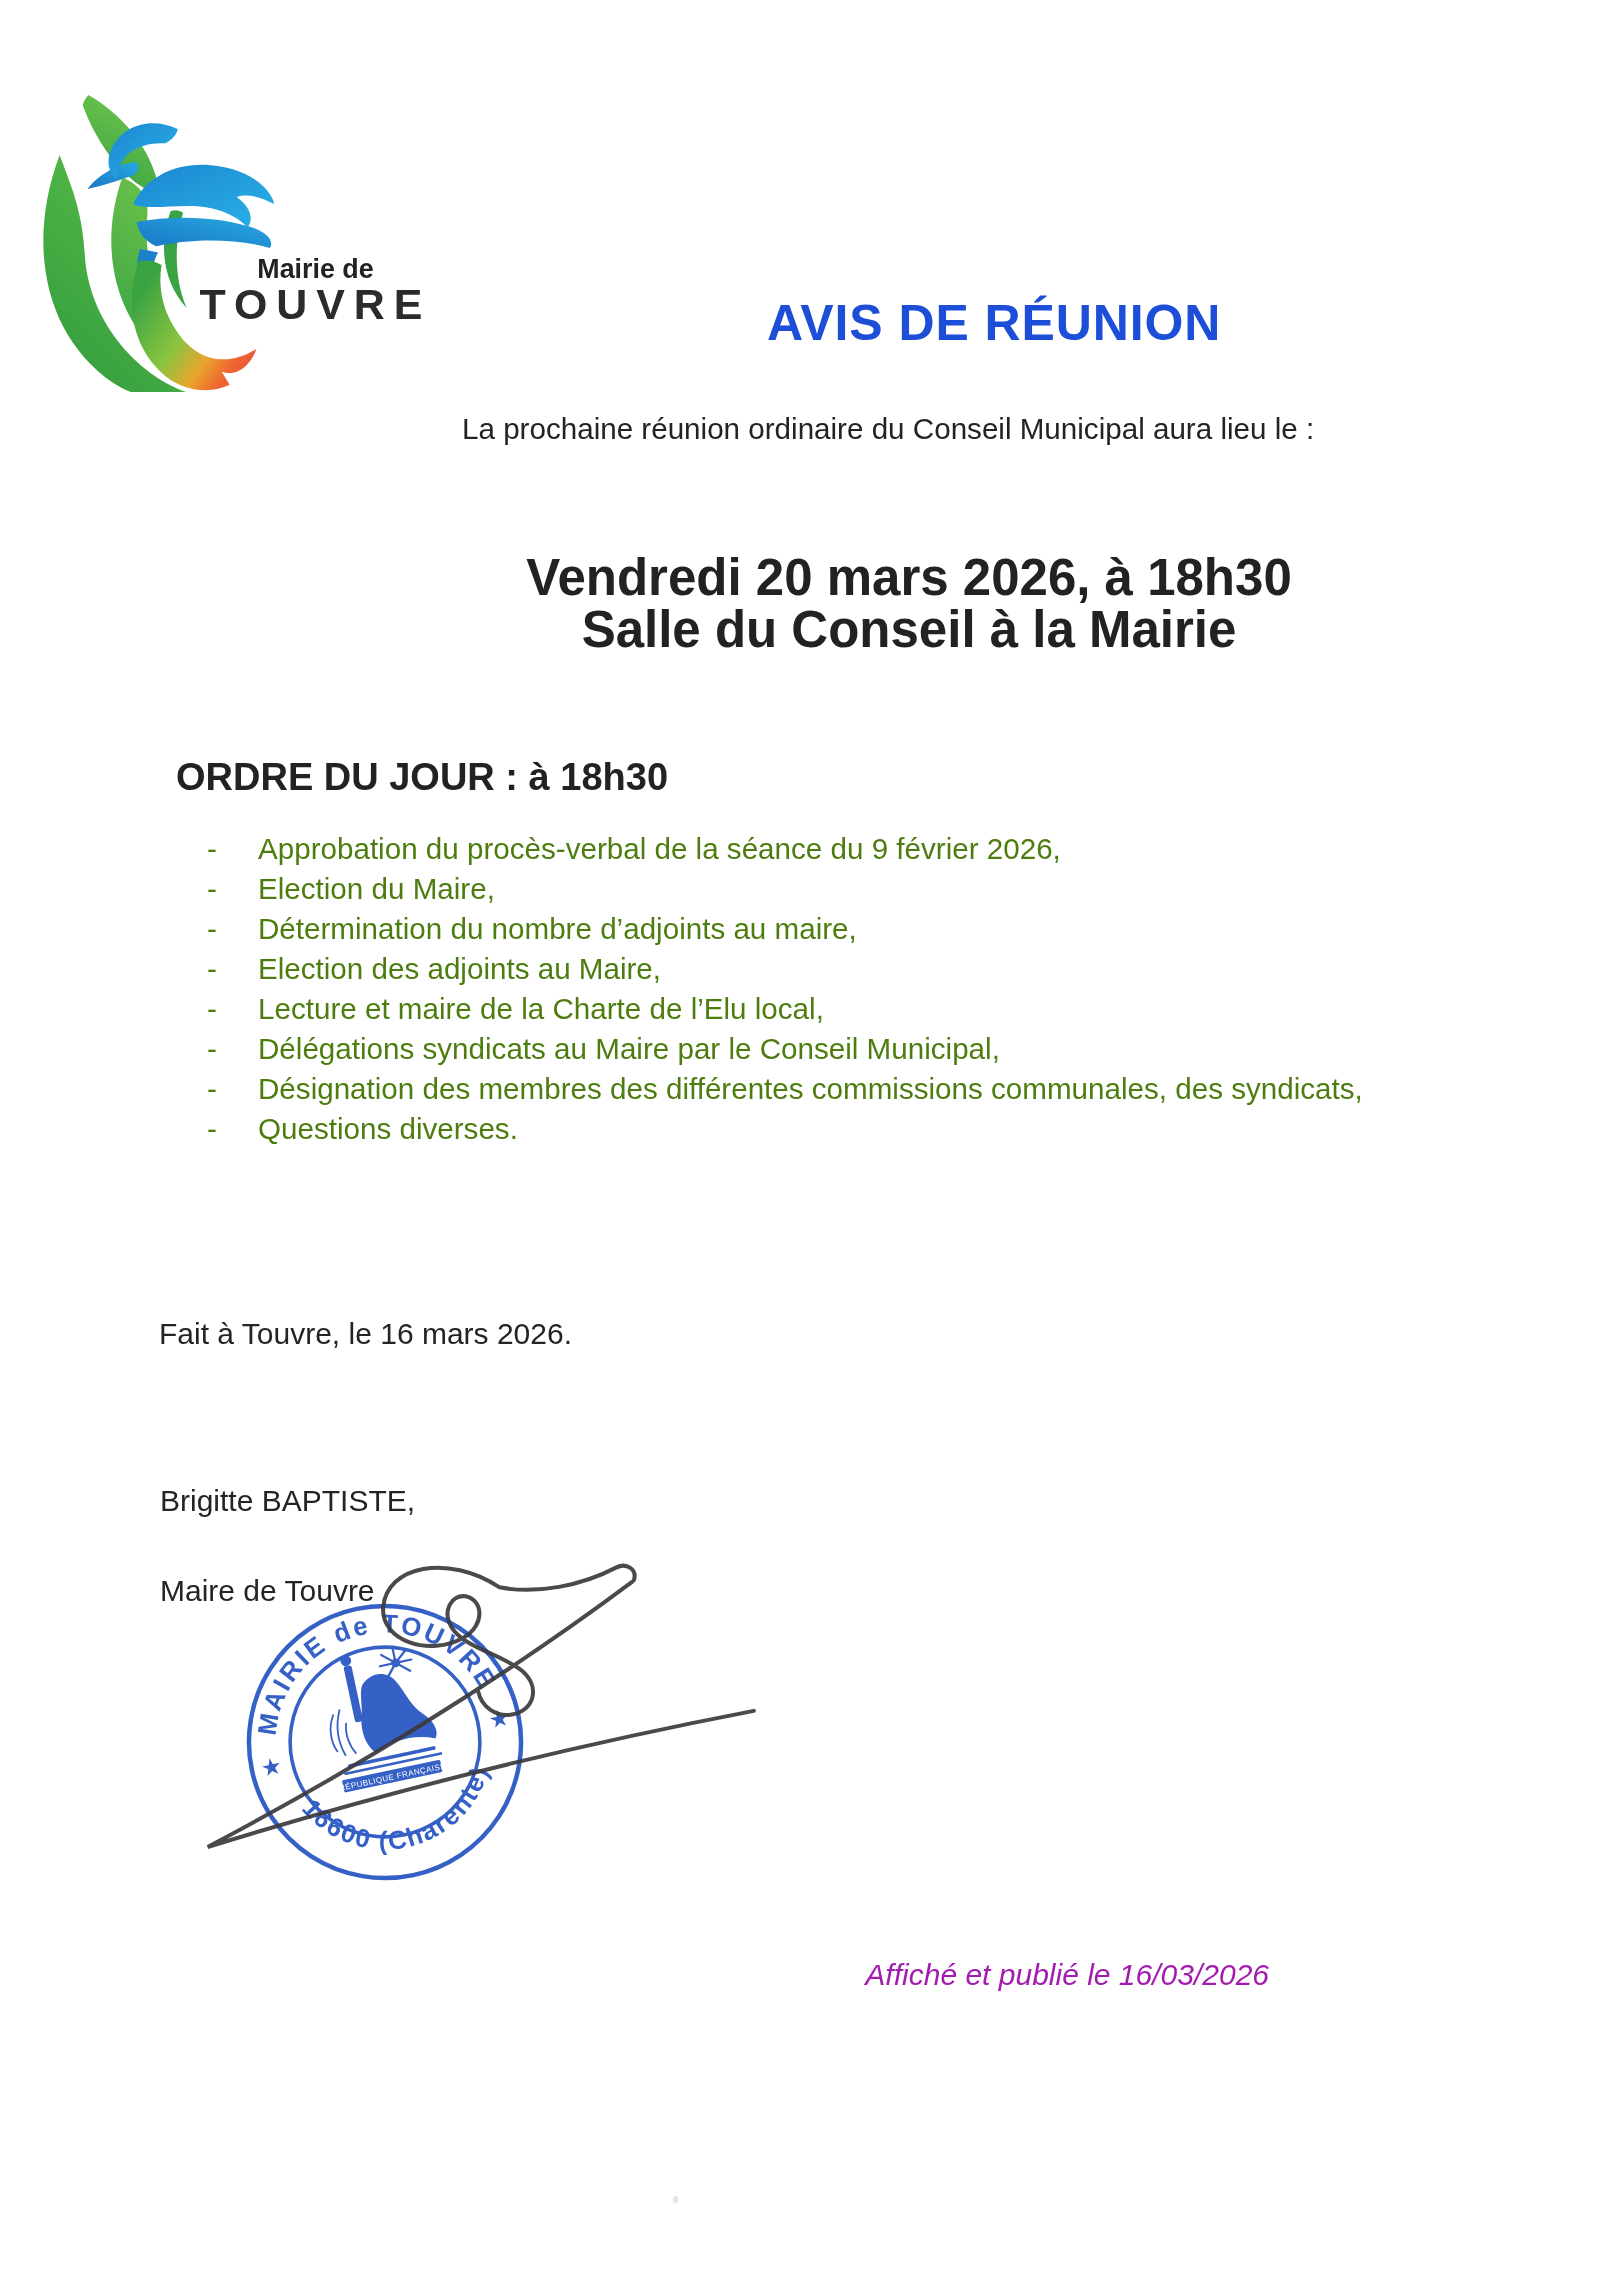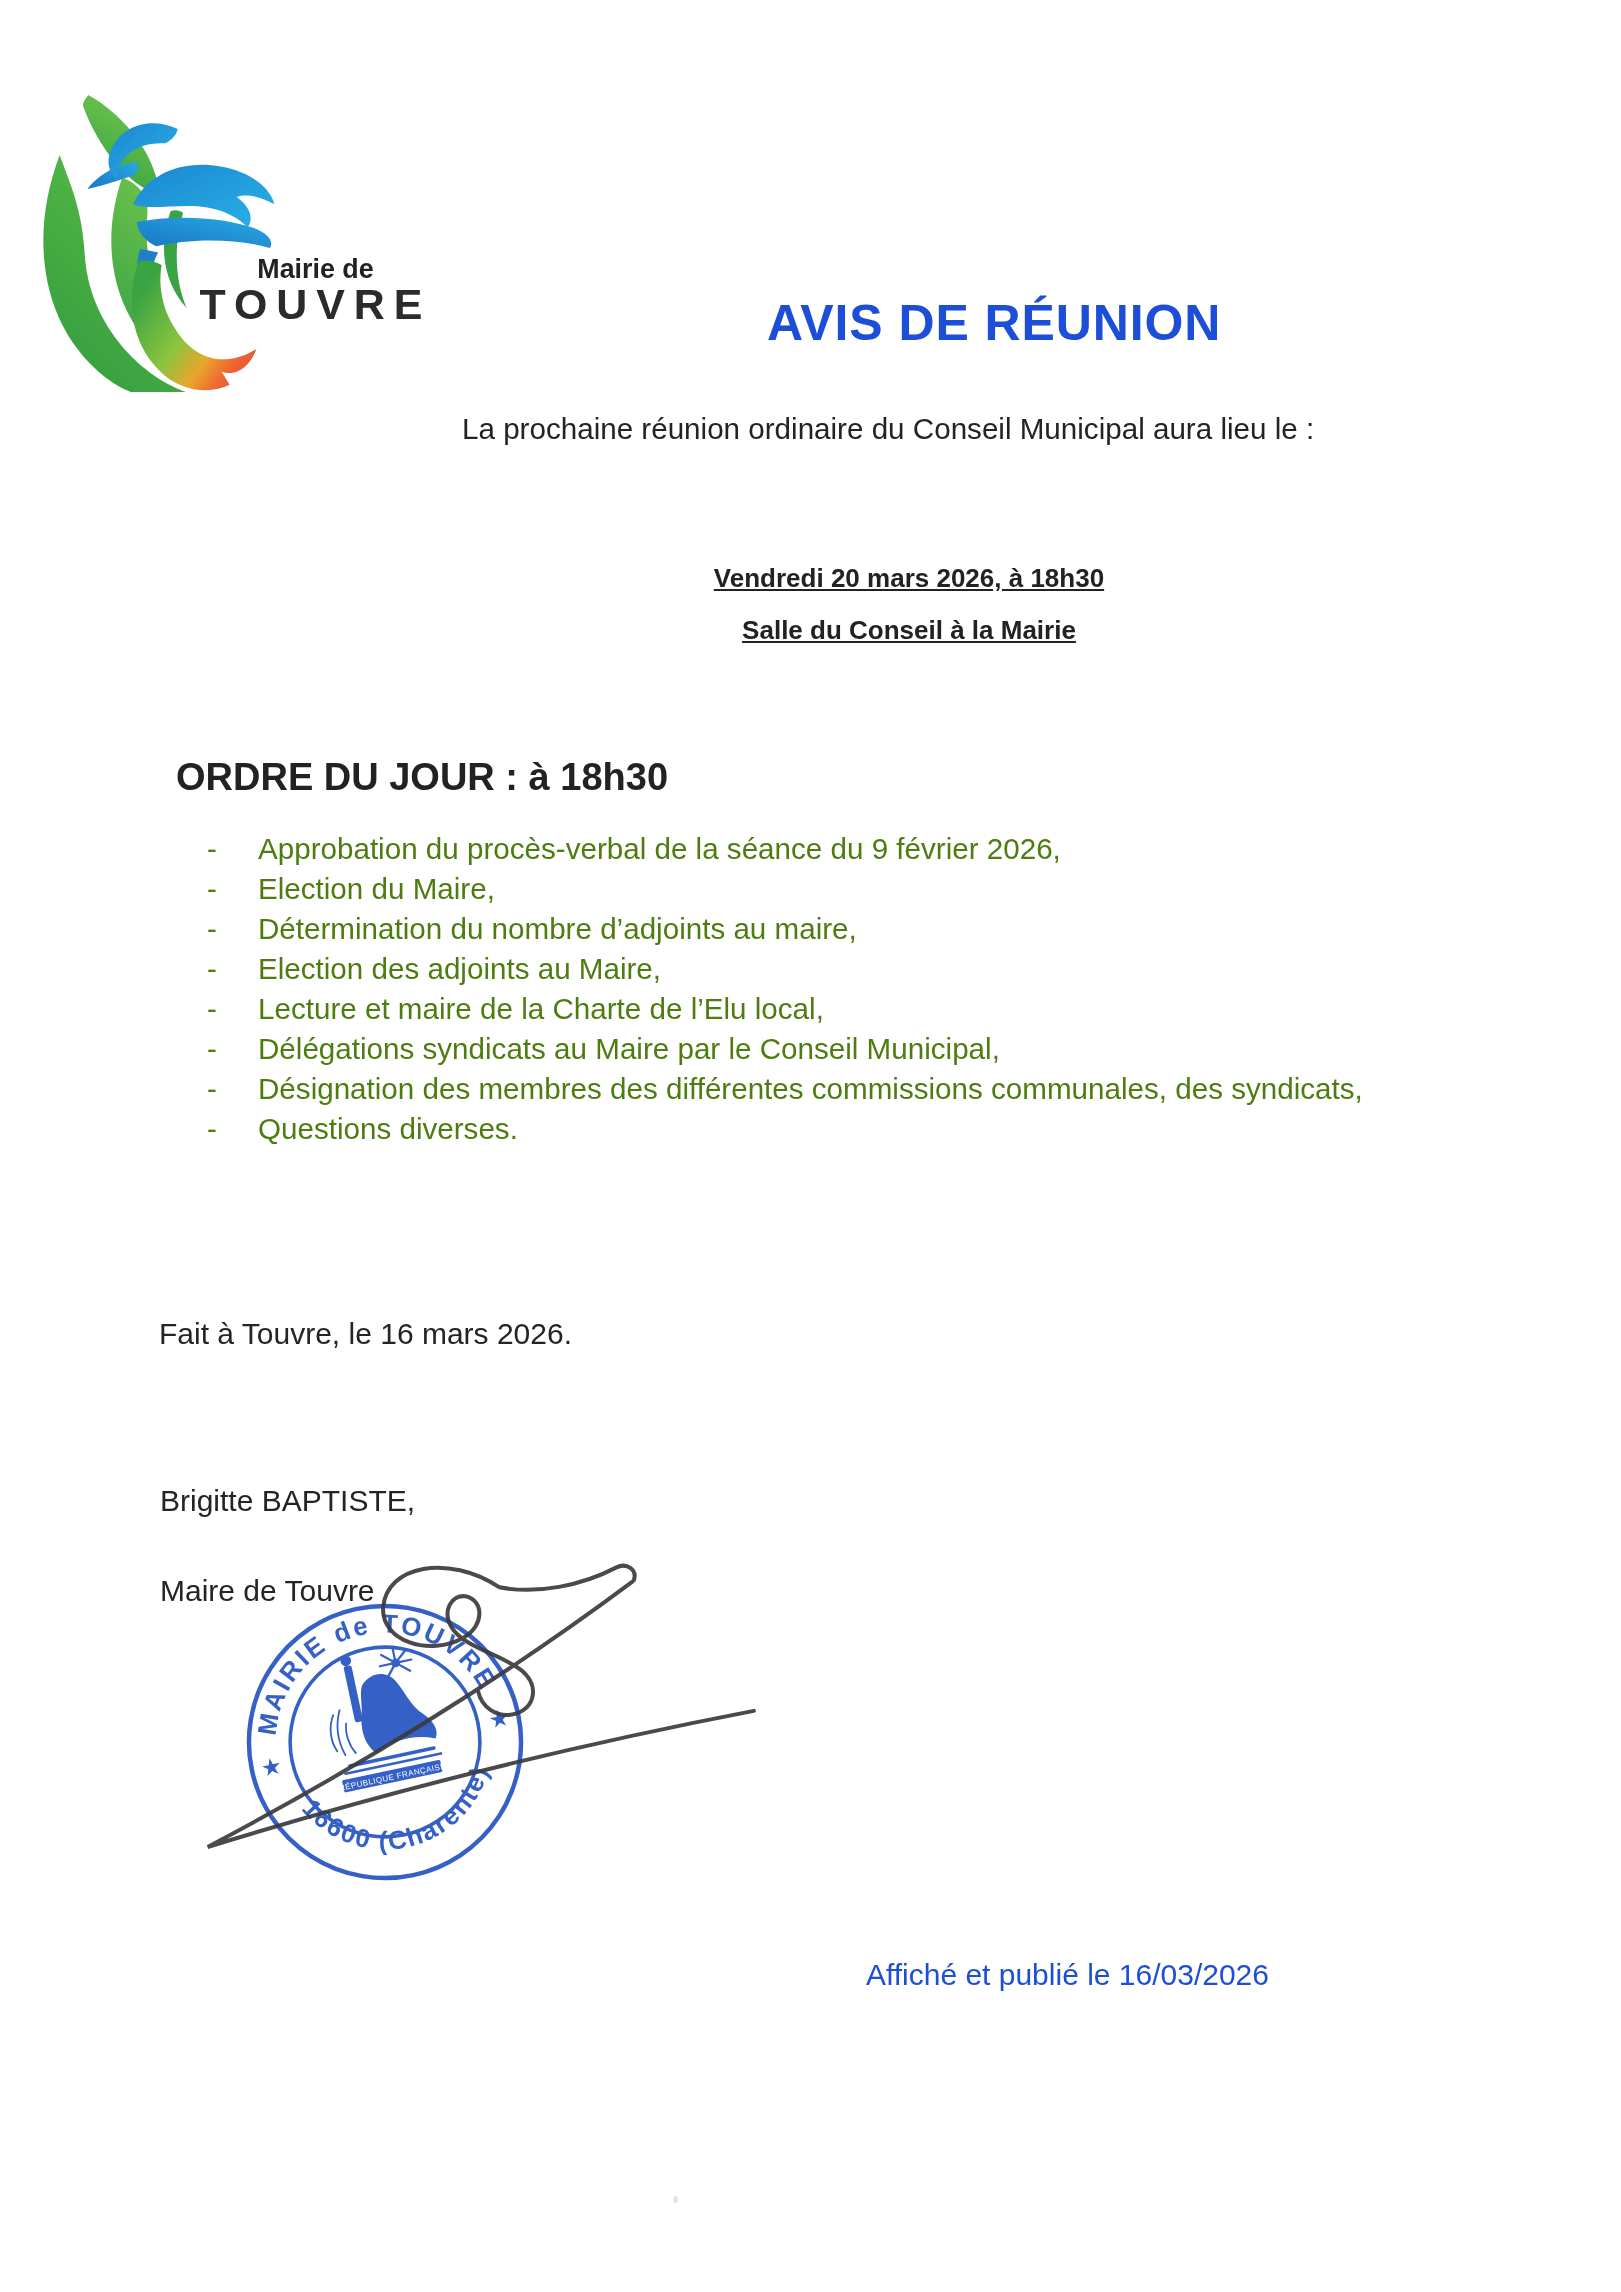--- a/index.html
+++ b/index.html
@@ -14,30 +14,30 @@
   .abs{position:absolute;white-space:nowrap;}
   .logo-wrap{left:36px;top:70px;width:448px;height:322px;}
   .doc-title{
     left:767px;top:294px;
     font-size:50px;font-weight:bold;color:#1d4ed8;
     letter-spacing:0.9px;
   }
   .intro{left:462px;top:412px;font-size:29.6px;color:#232323;}
   .meeting{
     left:909px;top:552px;transform:translateX(-50%);
-    font-size:26px;font-weight:bold;line-height:52px;
-    text-align:center;color:#222;text-decoration:underline;
+    font-size:51px;font-weight:bold;line-height:52px;
+    text-align:center;color:#222;
   }
   .agenda-heading{left:160px;top:756px;font-size:38px;font-weight:bold;color:#222;margin-left:16px;}
   .agenda-list{left:207px;top:829px;font-size:29.6px;color:#4d7c0f;}
   .agenda-item{height:40px;line-height:40px;}
   .agenda-item .dash{display:inline-block;width:51px;}
   .fait{left:159px;top:1317px;font-size:30px;}
   .signatory{left:160px;top:1433px;font-size:30px;line-height:45px;white-space:pre-line;}
-  .published{right:103px;top:1958px;font-size:30px;color:#1d4ed8;}
+  .published{right:103px;top:1958px;font-size:30px;font-style:italic;color:#a21caf;}
   .stamp-wrap{left:240px;top:1597px;width:290px;height:290px;}
   .sig-wrap{left:152px;top:1496px;width:645px;height:385px;}
   .artifact1{left:1430px;top:1724px;font-size:19.7px;color:#c3c3c8;transform:rotate(12deg);}
   .artifact2{left:673px;top:2196px;width:5.4px;height:7.2px;border-radius:50%;
              background:#d9d9dc;opacity:.7;}
   svg{display:block;}
 </style>
 </head>
 <body>
 

